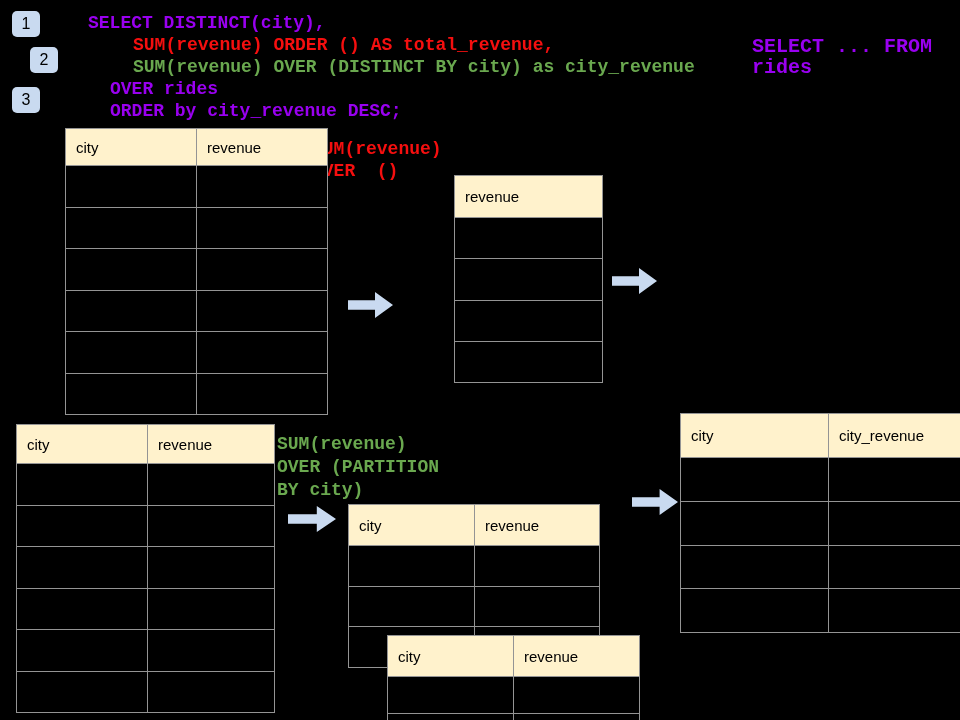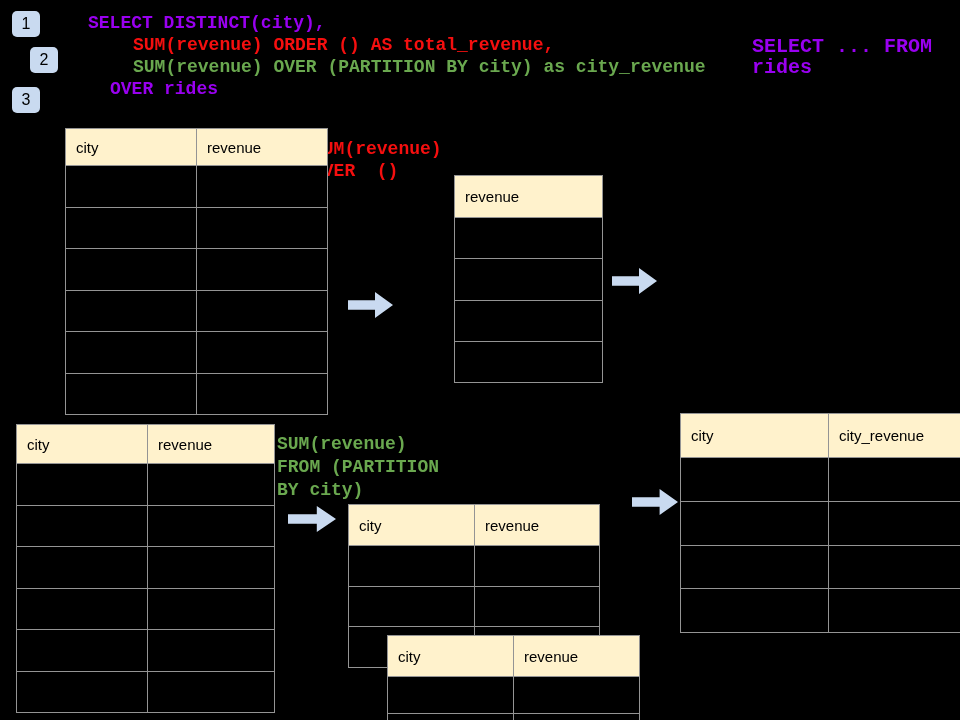--- a/index.html
+++ b/index.html
@@ -56,36 +56,37 @@
 <body>
 
 <div id="canvas">
 
   <div class="badge" style="left:12px;top:11px">1</div>
   <div class="badge" style="left:30px;top:47px">2</div>
   <div class="badge" style="left:12px;top:87px">3</div>
 
   <div class="code c-purple" style="left:88px;top:12px">SELECT DISTINCT(city),</div>
   <div class="code c-red" style="left:133px;top:34px">SUM(revenue) ORDER () AS total_revenue,</div>
-  <div class="code c-green" style="left:133px;top:56px">SUM(revenue) OVER (PARTITION BY city) as city_revenue</div>
+  <div class="code c-green" style="left:133px;top:56px">SUM(revenue) OVER (DISTINCT BY city) as city_revenue</div>
   <div class="code c-purple" style="left:110px;top:78px">OVER rides</div>
+  <div class="code c-purple" style="left:110px;top:100px">ORDER by city_revenue DESC;</div>
 
   <div>
     <div class="code code-sm c-purple" style="left:752px;top:36px">SELECT ... FROM</div>
     <div class="code code-sm c-purple" style="left:752px;top:57px">rides</div>
   </div>
 
   <div>
     <div class="code c-red" style="left:312px;top:138px">SUM(revenue)</div>
     <div class="code c-red" style="left:312px;top:160px">OVER  ()</div>
   </div>
 
   <div>
     <div class="code c-green" style="left:277px;top:433px">SUM(revenue)</div>
-    <div class="code c-green" style="left:277px;top:456px">FROM (PARTITION</div>
+    <div class="code c-green" style="left:277px;top:456px">OVER (PARTITION</div>
     <div class="code c-green" style="left:277px;top:479px">BY city)</div>
   </div>
 
   <table class="dtable t-src-top">
       <thead>
         <tr style="height: 37px;">
           <th style="width: 120px;">city</th>
           <th style="width: 120px;">revenue</th>
         </tr>
       </thead>

